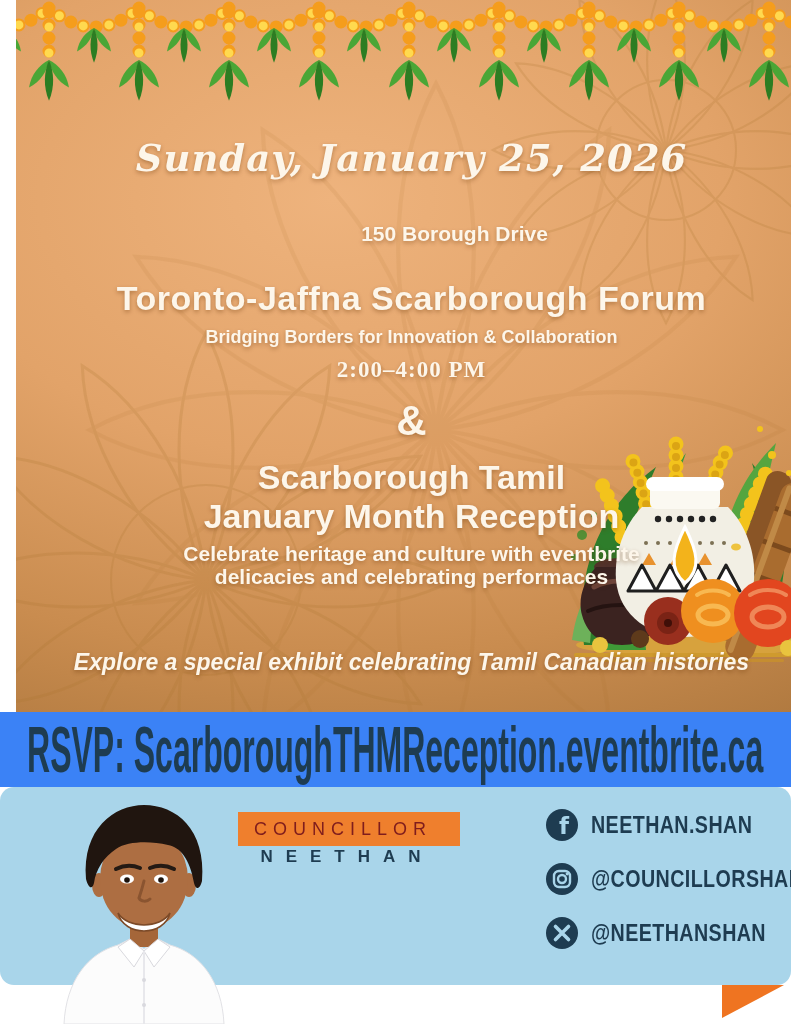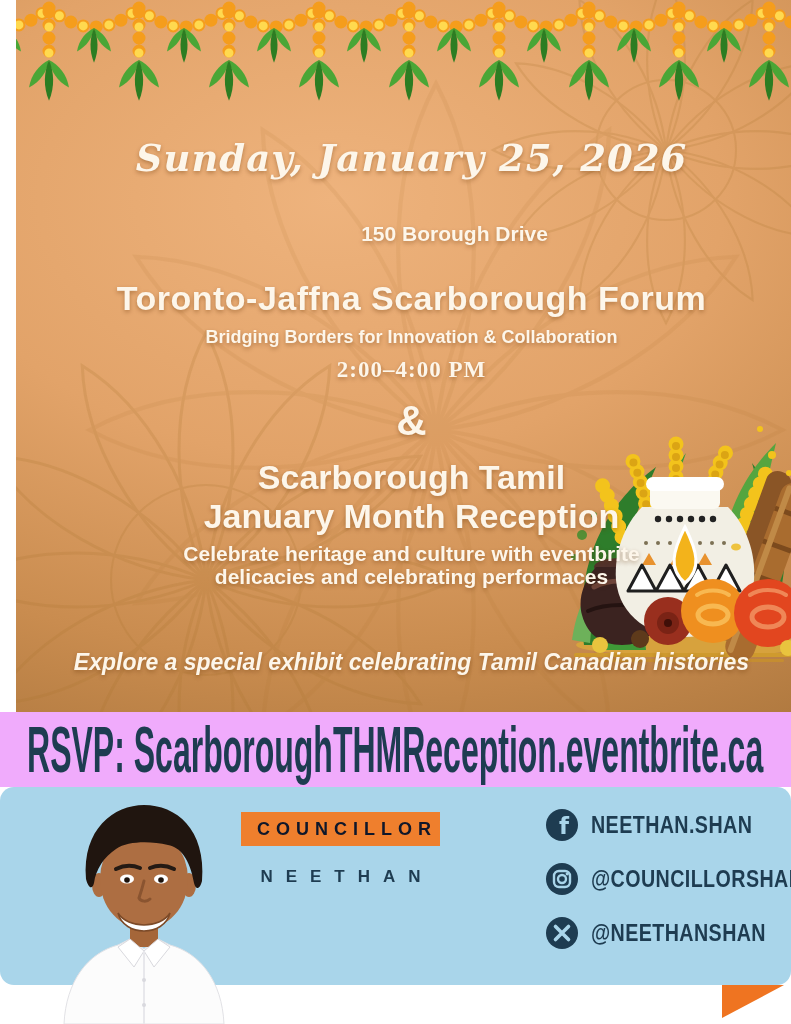--- a/index.html
+++ b/index.html
@@ -32,32 +32,32 @@
   .amp{top:397px;font-size:42px;font-weight:bold;}
   .rec-title1{top:458px;font-size:34px;font-weight:bold;}
   .rec-title2{top:497px;font-size:34px;font-weight:bold;}
   .rec-sub1{top:542px;font-size:21px;font-weight:600;}
   .rec-sub2{top:565px;font-size:21px;font-weight:600;}
   .rec-time{top:596px;font-size:23px;font-weight:600;letter-spacing:1px;}
   .exhibit{top:649px;font-size:23px;font-weight:bold;font-style:italic;}
   .pongal{position:absolute;left:548px;top:415px;}
 
   
-  .rsvp-band{position:absolute;left:0;top:712px;width:791px;height:75px;background:#f0abfc;
+  .rsvp-band{position:absolute;left:0;top:712px;width:791px;height:75px;background:#3b82f6;
     display:flex;align-items:center;justify-content:center;}
   .cond{display:inline-block;white-space:nowrap;transform-origin:center;}
   .rsvp-text{font-size:64px;font-weight:bold;color:#1e3c51;transform:scaleX(0.5);letter-spacing:0px;}
 
   
   .footer-band{position:absolute;left:0;top:787px;width:791px;height:198px;background:#a9d5ea;border-radius:14px;}
   .portrait{position:absolute;left:52px;top:795px;z-index:5;}
   .brand{position:absolute;left:238px;top:812px;width:205px;text-align:center;z-index:4;}
-  .councillor-box{display:inline-block;background:#ef7f2d;color:#0f172a;font-weight:bold;
-    font-size:18px;letter-spacing:6px;padding:7px 3px 6px 16px;}
-  .first-name{margin-top:21px;color:#1e3c51;font-weight:bold;font-size:17px;letter-spacing:13px;text-indent:13px;}
+  .councillor-box{display:inline-block;background:#ef7f2d;color:#7f1d1d;font-weight:normal;
+    font-size:18px;letter-spacing:6px;padding:7px 28px 6px 16px;}
+  .first-name{margin-top:1px;color:#1e3c51;font-weight:bold;font-size:17px;letter-spacing:13px;text-indent:13px;}
   .last-name-wrap{margin-top:-6px;}
   .last-name{font-size:105px;line-height:.85;font-weight:bold;color:#1e3c51;transform:scaleX(0.78);letter-spacing:-2px;}
   .socials{position:absolute;left:545px;top:808px;z-index:4;}
   .social-row{display:flex;align-items:center;margin-bottom:20px;height:34px;}
   .social-icon{width:34px;height:34px;margin-right:12px;flex:0 0 auto;}
   .handle{font-size:24px;font-weight:bold;color:#1e3c51;transform:scaleX(0.82);transform-origin:left center;letter-spacing:.5px;}
 
   
   .bottom-strip{position:absolute;left:0;top:985px;width:791px;height:39px;background:#ffffff;}
   .corner-triangle{position:absolute;left:722px;top:985px;width:62px;height:33px;background:#ef7421;

